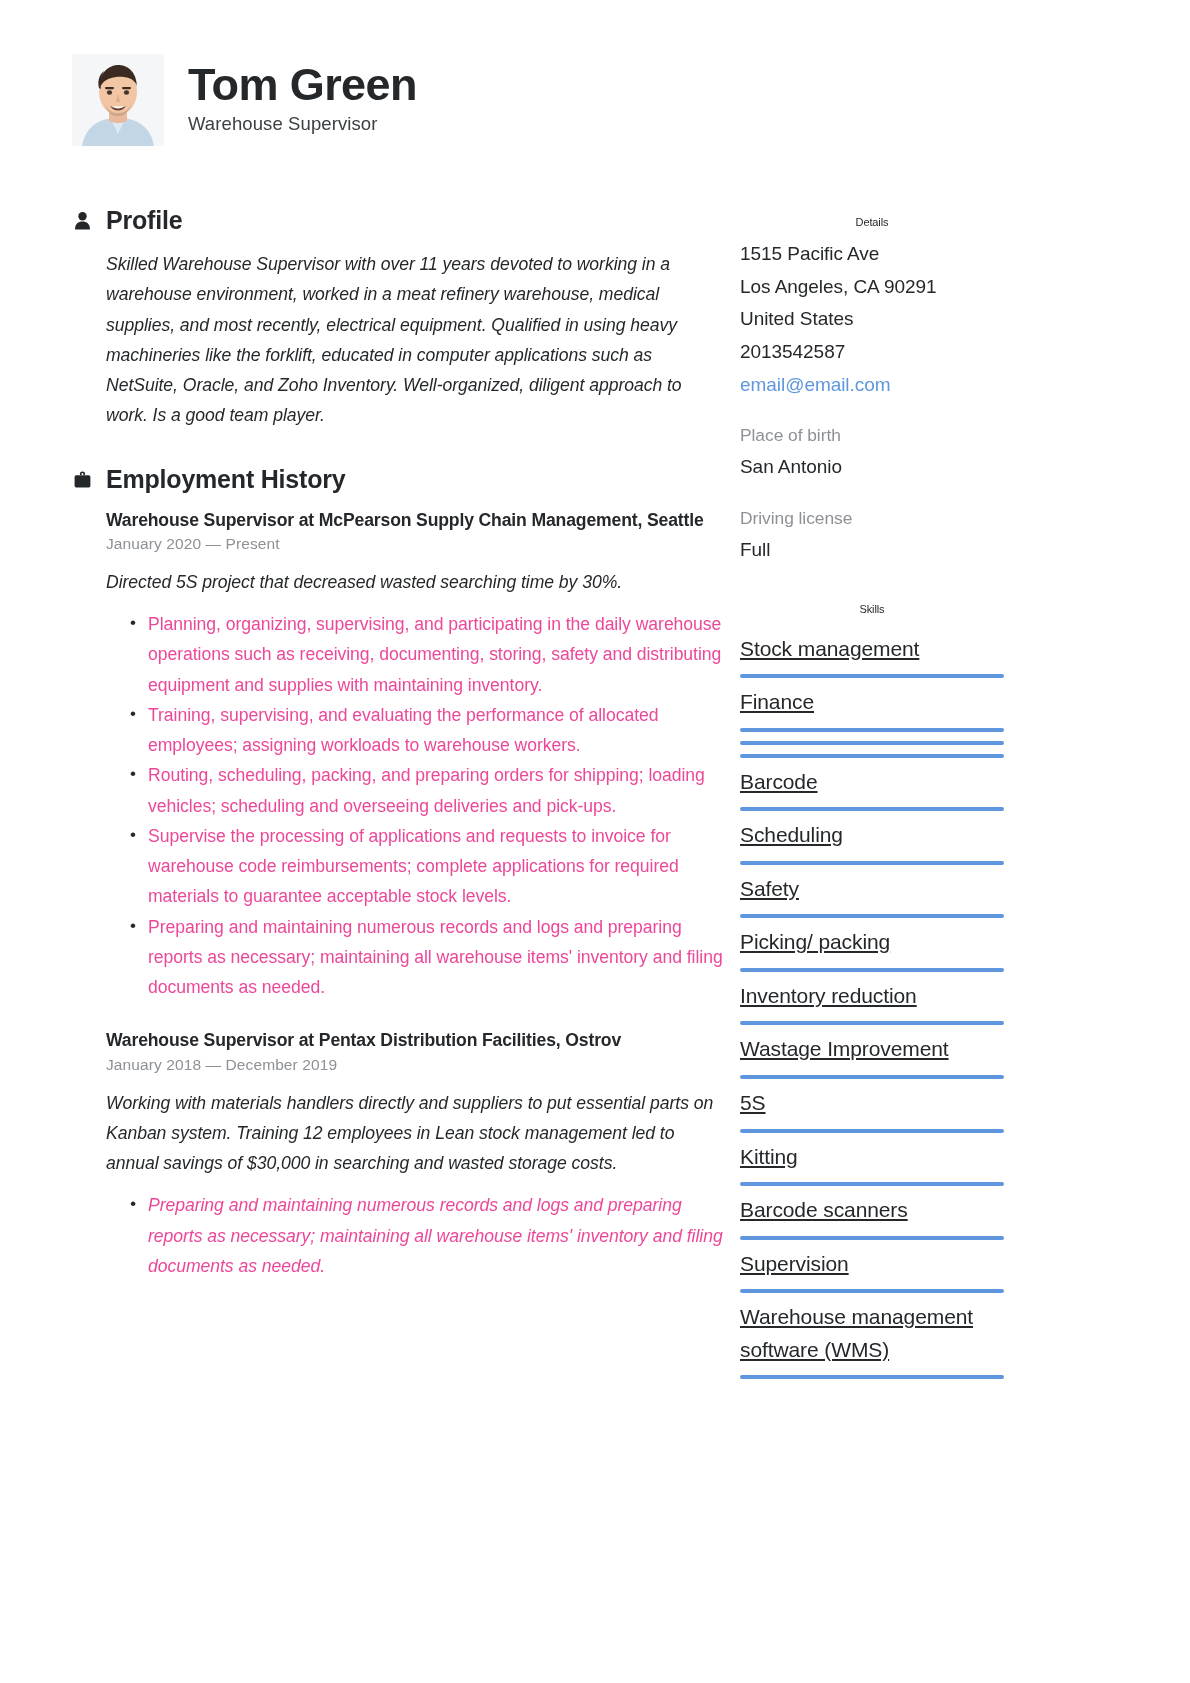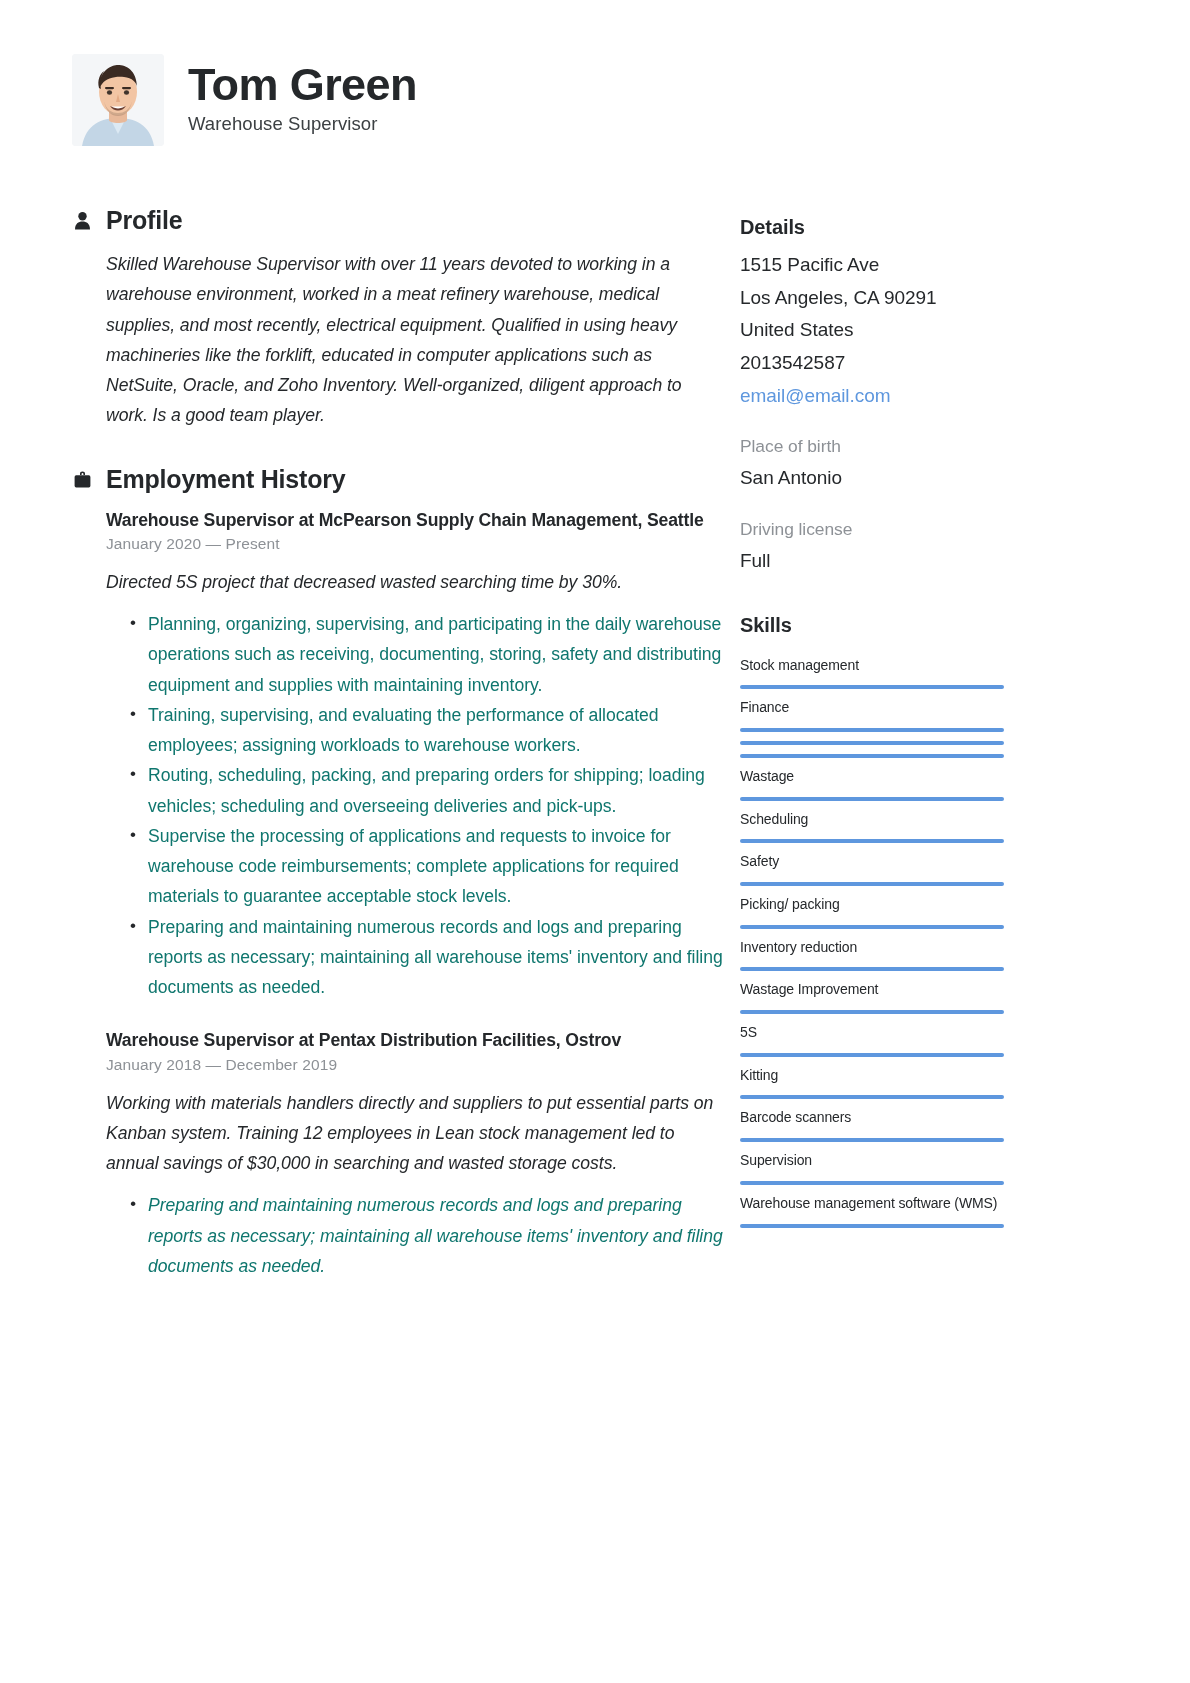--- a/index.html
+++ b/index.html
@@ -131,41 +131,42 @@
   ul.job-bullets {
     list-style: none;
     margin-top: 12px;
     padding-left: 0;
   }
   ul.job-bullets li {
     position: relative;
     padding-left: 42px;
     font-size: 17.6px;
     line-height: 1.72;
-    color: #0f766e;
+    color: #ec4899;
     margin-bottom: 0px;
     letter-spacing: -0.05px;
   }
   ul.job-bullets li::before {
     content: "•";
     position: absolute;
     left: 24px;
     top: -1px;
     font-size: 17px;
     color: #25282b;
   }
   ul.job-bullets.italic li { font-style: italic; }
 
   
   .side-title {
-    font-size: 20px;
-    font-weight: bold;
+    font-size: 11px;
+    font-weight: normal;
     color: #25282b;
     margin-bottom: 10px;
     letter-spacing: -0.1px;
+    text-align: center;
   }
 
   .side-line {
     font-size: 19px;
     line-height: 1.72;
     color: #25282b;
     letter-spacing: -0.05px;
   }
   .side-line.link { color: #5e97de; }
 
@@ -175,25 +176,26 @@
     margin-top: 20px;
     line-height: 1.72;
     letter-spacing: -0.05px;
   }
 
   .side-block { margin-bottom: 36px; }
 
   
   .skill-item { margin-bottom: 0; }
   .skill-name {
-    font-size: 14px;
+    font-size: 21px;
     line-height: 1.55;
     color: #25282b;
     padding-top: 8px;
     letter-spacing: -0.1px;
+    text-decoration: underline;
   }
   .skill-bar {
     height: 4px;
     background: #5e97de;
     border-radius: 2px;
     margin-top: 9px;
     width: 100%;
   }
 </style>
 </head>
@@ -323,21 +325,21 @@
           <div class="skill-name">Finance</div>
           <div class="skill-bar"></div>
         </div>
         <div class="skill-item">
           <div class="skill-bar"></div>
         </div>
         <div class="skill-item">
           <div class="skill-bar"></div>
         </div>
         <div class="skill-item">
-          <div class="skill-name">Wastage</div>
+          <div class="skill-name">Barcode</div>
           <div class="skill-bar"></div>
         </div>
         <div class="skill-item">
           <div class="skill-name">Scheduling</div>
           <div class="skill-bar"></div>
         </div>
         <div class="skill-item">
           <div class="skill-name">Safety</div>
           <div class="skill-bar"></div>
         </div>

